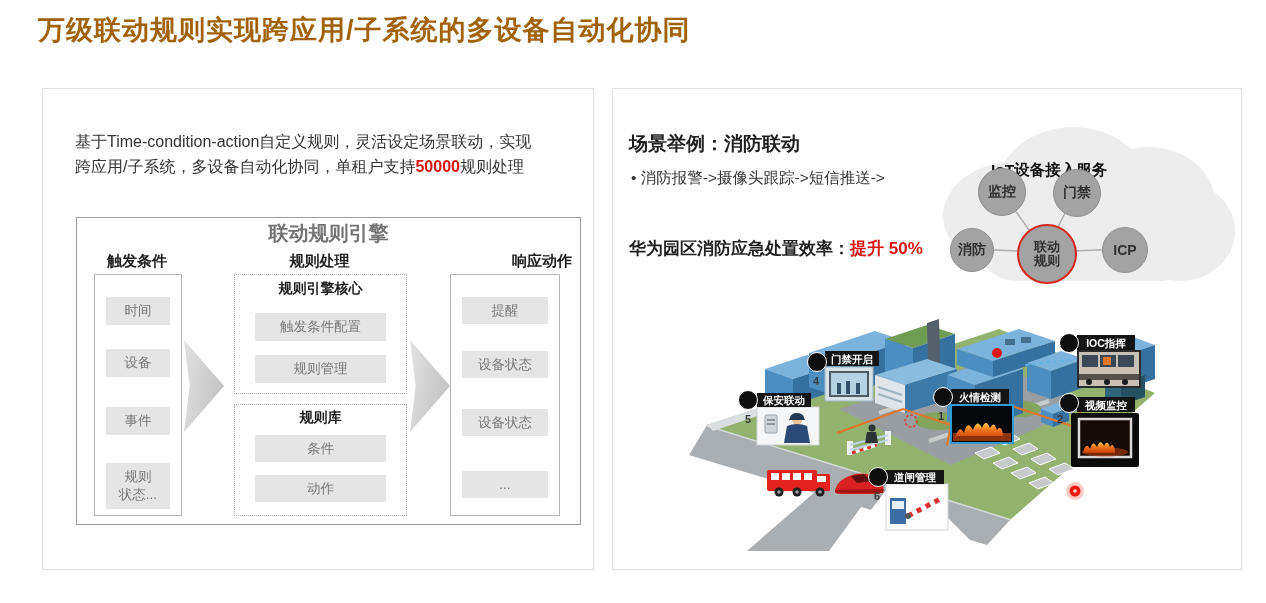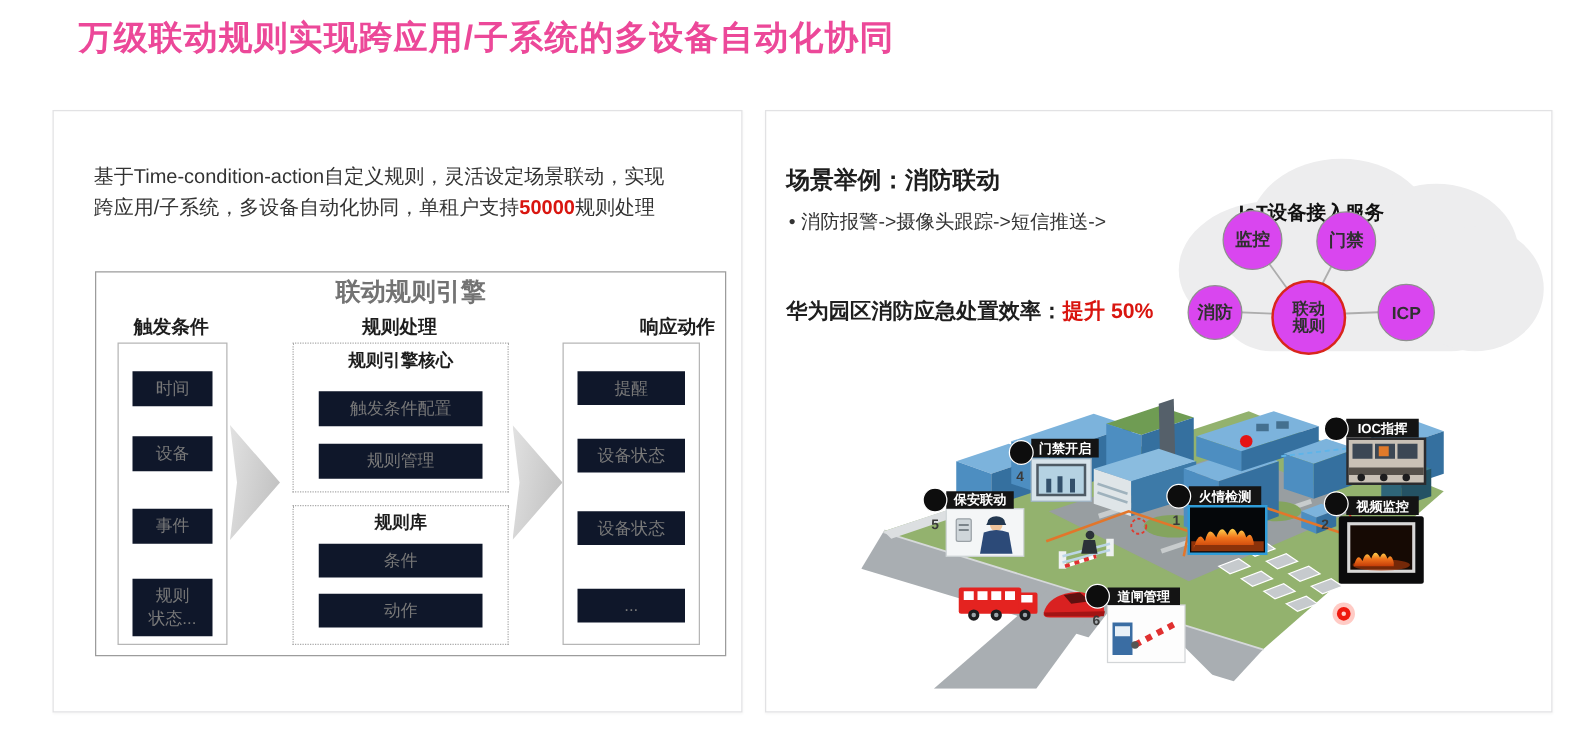--- a/index.html
+++ b/index.html
@@ -3,59 +3,59 @@
 <meta charset="utf-8">
 <style>
   html,body{margin:0;padding:0;}
   body{
     width:1266px;height:603px;position:relative;overflow:hidden;
     background:#ffffff;
     font-family:"Liberation Sans","DejaVu Sans",sans-serif;
   }
   .abs{position:absolute;}
   .page-title{
-    left:38px;top:12px;font-size:27px;font-weight:bold;color:#ec4899;letter-spacing:1px;margin-left:25px;
+    left:38px;top:12px;font-size:27px;font-weight:bold;color:#a16207;letter-spacing:1px;
   }
   .panel{
     position:absolute;background:#fff;border:1px solid #e2e2e4;
     box-shadow:0 1px 2px rgba(0,0,0,0.04);
   }
   .panel-left{left:42px;top:88px;width:550px;height:480px;}
   .panel-right{left:612px;top:88px;width:628px;height:480px;}
 
   
   .intro{left:32px;top:40px;width:506px;font-size:16px;line-height:25px;color:#333;}
   .red{color:#d9150f;font-weight:bold;}
   .engine-box{left:33px;top:128px;width:503px;height:306px;border:1px solid #9c9c9c;}
   .engine-title{left:0;top:2px;width:100%;text-align:center;font-size:20px;font-weight:bold;color:#737373;}
   .hdr{font-size:15px;font-weight:bold;color:#1d1d1d;text-align:center;}
   .colbox{border:1px solid #b6b6b6;}
   .dotbox{border:1px dotted #aaaaaa;}
   .subhdr{font-size:14px;font-weight:bold;color:#1d1d1d;text-align:center;width:100%;}
   .gbox{
-    background:#0f172a;color:#787878;font-size:13.5px;
+    background:#e5e5e5;color:#787878;font-size:13.5px;
     display:flex;align-items:center;justify-content:center;text-align:center;
   }
   .preline{white-space:pre-line;}
   .arrow{
     width:40px;height:92px;
     background:linear-gradient(100deg,#e2e2e2,#bdbdbd);
     clip-path:polygon(0 0,100% 50%,0 100%,14% 50%);
   }
 
   
   .scenario-title{left:16px;top:42px;font-size:19px;font-weight:bold;color:#1e1e1e;}
   .bullet-row{left:18px;top:76px;width:330px;font-size:15.5px;color:#333;line-height:26px;}
   .bullet-row .ind{margin-left:14px;}
   .result-row{left:16px;top:148px;font-size:17px;font-weight:bold;color:#1e1e1e;}
 
   .cloud{left:330px;top:34px;width:292px;height:176px;}
   .cloud-blob{position:absolute;background:#ededee;border-radius:50%;}
   .node{
-    position:absolute;background:#d946ef;border:1.5px solid #8f8f8f;border-radius:50%;
+    position:absolute;background:#a3a3a3;border:1.5px solid #8f8f8f;border-radius:50%;
     display:flex;align-items:center;justify-content:center;
     font-weight:bold;color:#303030;font-size:14px;text-align:center;
   }
   .node-hot{border:2.5px solid #d9261c;font-size:13px;line-height:1.08;}
   .cloud-title{position:absolute;left:48px;top:22px;font-size:15.5px;font-weight:bold;color:#111;margin-top:15px;}
 
   .campus{left:76px;top:224px;width:482px;height:238px;}
   svg text{font-family:"Liberation Sans","DejaVu Sans",sans-serif;}
   .co-label{font-size:10.5px;fill:#ffffff;font-weight:bold;}
   .co-num{font-size:11px;font-weight:bold;fill:#3a3a3a;}

